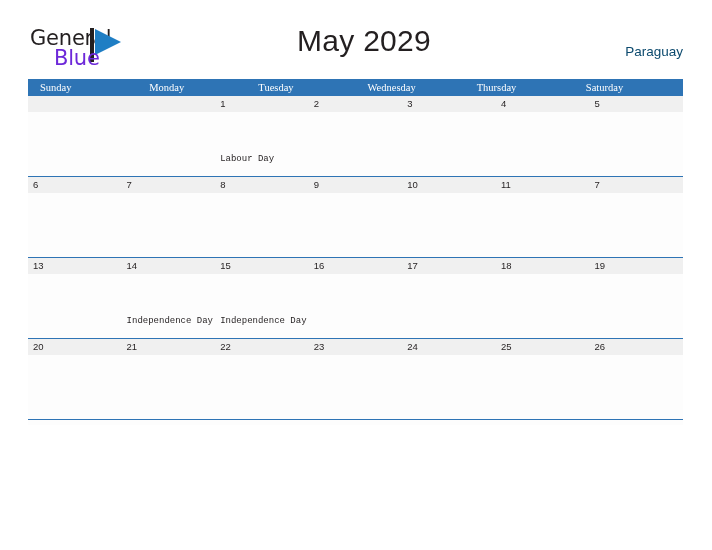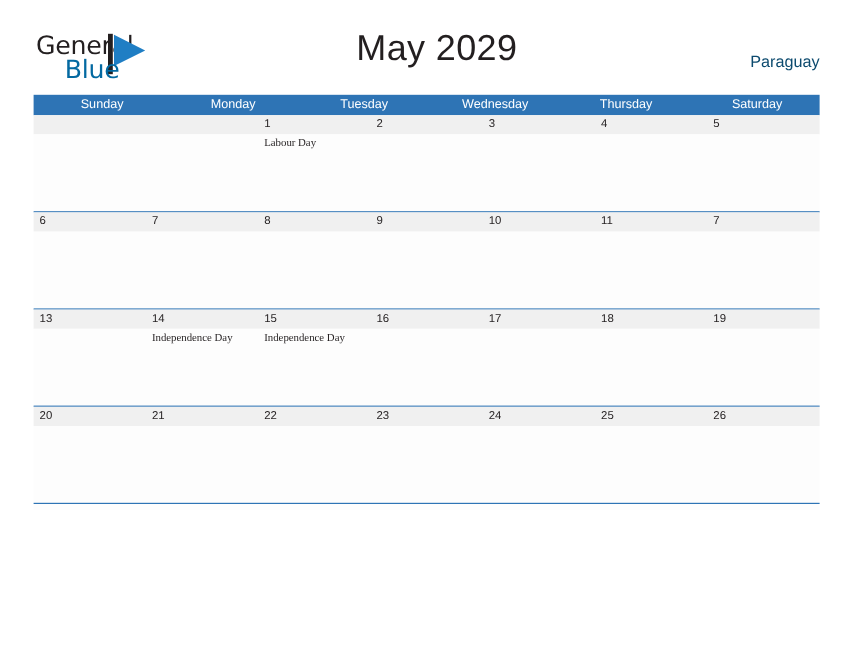--- a/index.html
+++ b/index.html
@@ -39,21 +39,21 @@
     color: #231f20;
     font-family: "DejaVu Sans", sans-serif;
     font-weight: 400;
   }
   .logo-blue {
     position: absolute;
     left: 24px;
     top: 20px;
     font-size: 21px;
     letter-spacing: -0.2px;
-    color: #0369a1;
+    color: #6d28d9;
     font-family: "DejaVu Sans", sans-serif;
     font-weight: 400;
   }
   .logo-flag {
     position: absolute;
     left: 60px;
     top: 2px;
     width: 32px;
     height: 34px;
   }
@@ -91,26 +91,25 @@
   .weekday-row {
     display: flex;
     background: #2e74b5;
     height: 17px;
   }
   .weekday-cell {
     flex: 1 1 0;
     color: #ffffff;
     font-size: 10.5px;
     line-height: 17px;
-    padding-left: 5px;
+    padding-left: 12px;
     box-sizing: border-box;
-    font-family: Liberation Sans, sans-serif;
+    font-family: Liberation Serif, serif;
     white-space: nowrap;
     overflow: hidden;
-    text-align: center;
   }
 
   .week {
     position: relative;
   }
   .week-rule {
     height: 1px;
     background: #2e74b5;
     width: 100%;
   }
@@ -133,23 +132,24 @@
     font-family: "Liberation Sans", sans-serif;
   }
   .event-cell {
     flex: 1 1 0;
     padding-left: 5px;
     padding-top: 2px;
     box-sizing: border-box;
     font-size: 9px;
     line-height: 11px;
     color: #231f20;
-    font-family: Liberation Serif, serif;
+    font-family: Liberation Mono, monospace;
     white-space: nowrap;
     overflow: hidden;
+    margin-top: 40px;
   }
   .week-tall .body-band { height: 64px; }
   .week-last .body-band { height: 5px; }
 </style>
 </head>
 <body>
 
 <div class="page-header">
 
   <div class="logo">

